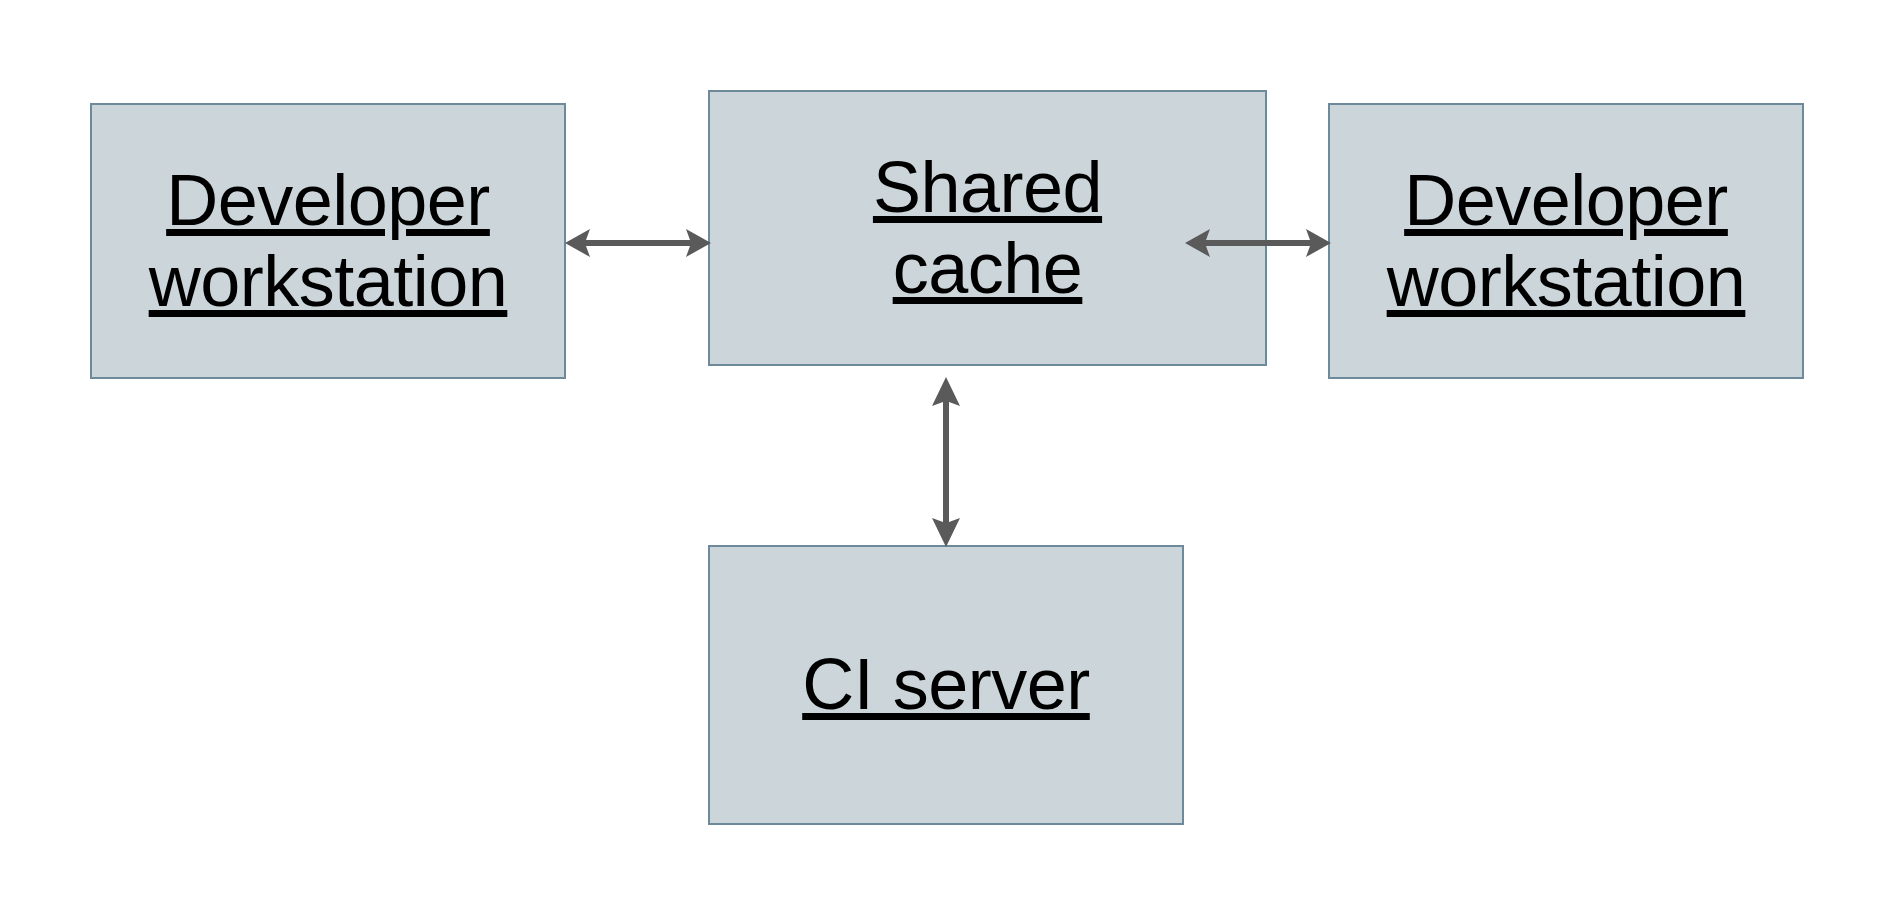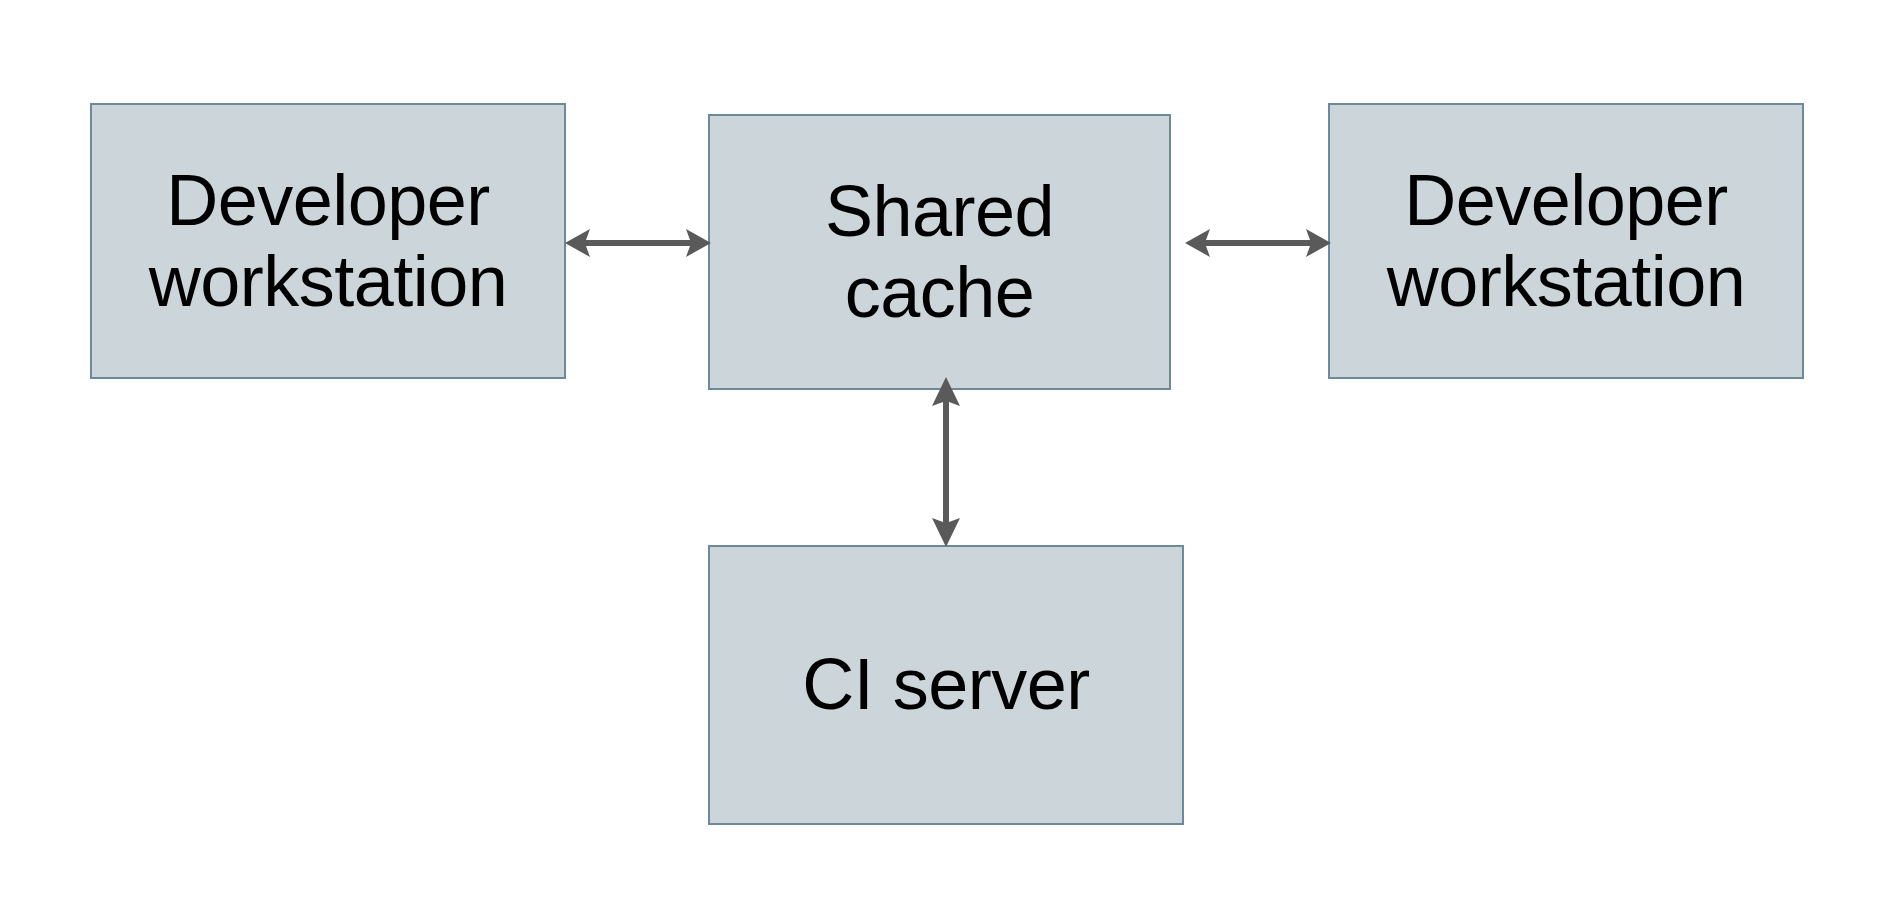--- a/index.html
+++ b/index.html
@@ -21,35 +21,36 @@
 
   .node {
     position: absolute;
     box-sizing: border-box;
     background: #ccd6da;
     border: 2px solid #6c8a99;
     display: flex;
     align-items: center;
     justify-content: center;
     text-align: center;
+    text-decoration: underline;
   }
   .node-label {
     font-family: "Liberation Sans", sans-serif;
     font-size: 72px;
     line-height: 1.13;
     font-weight: 400;
     color: #000000;
     letter-spacing: -0.5px;
     white-space: pre-line;
     padding: 0 8px;
   }
 
   
   #node-dev-left   { left: 90px;   top: 103px; width: 476px; height: 276px; }
-  #node-cache      { left: 708px;  top: 114px; width: 463px; height: 276px; }
+  #node-cache      { left: 708px;  top: 90px; width: 559px; height: 276px; }
   #node-dev-right  { left: 1328px; top: 103px; width: 476px; height: 276px; }
   #node-ci         { left: 708px;  top: 545px; width: 476px; height: 280px; }
 
   .connector {
     position: absolute;
     pointer-events: auto;
   }
   #conn-left-cache  { left: 562px;  top: 212px; width: 152px; height: 62px; }
   #conn-cache-right { left: 1182px; top: 212px; width: 152px; height: 62px; }
   #conn-cache-ci    { left: 915px;  top: 374px; width: 62px;  height: 176px; }

